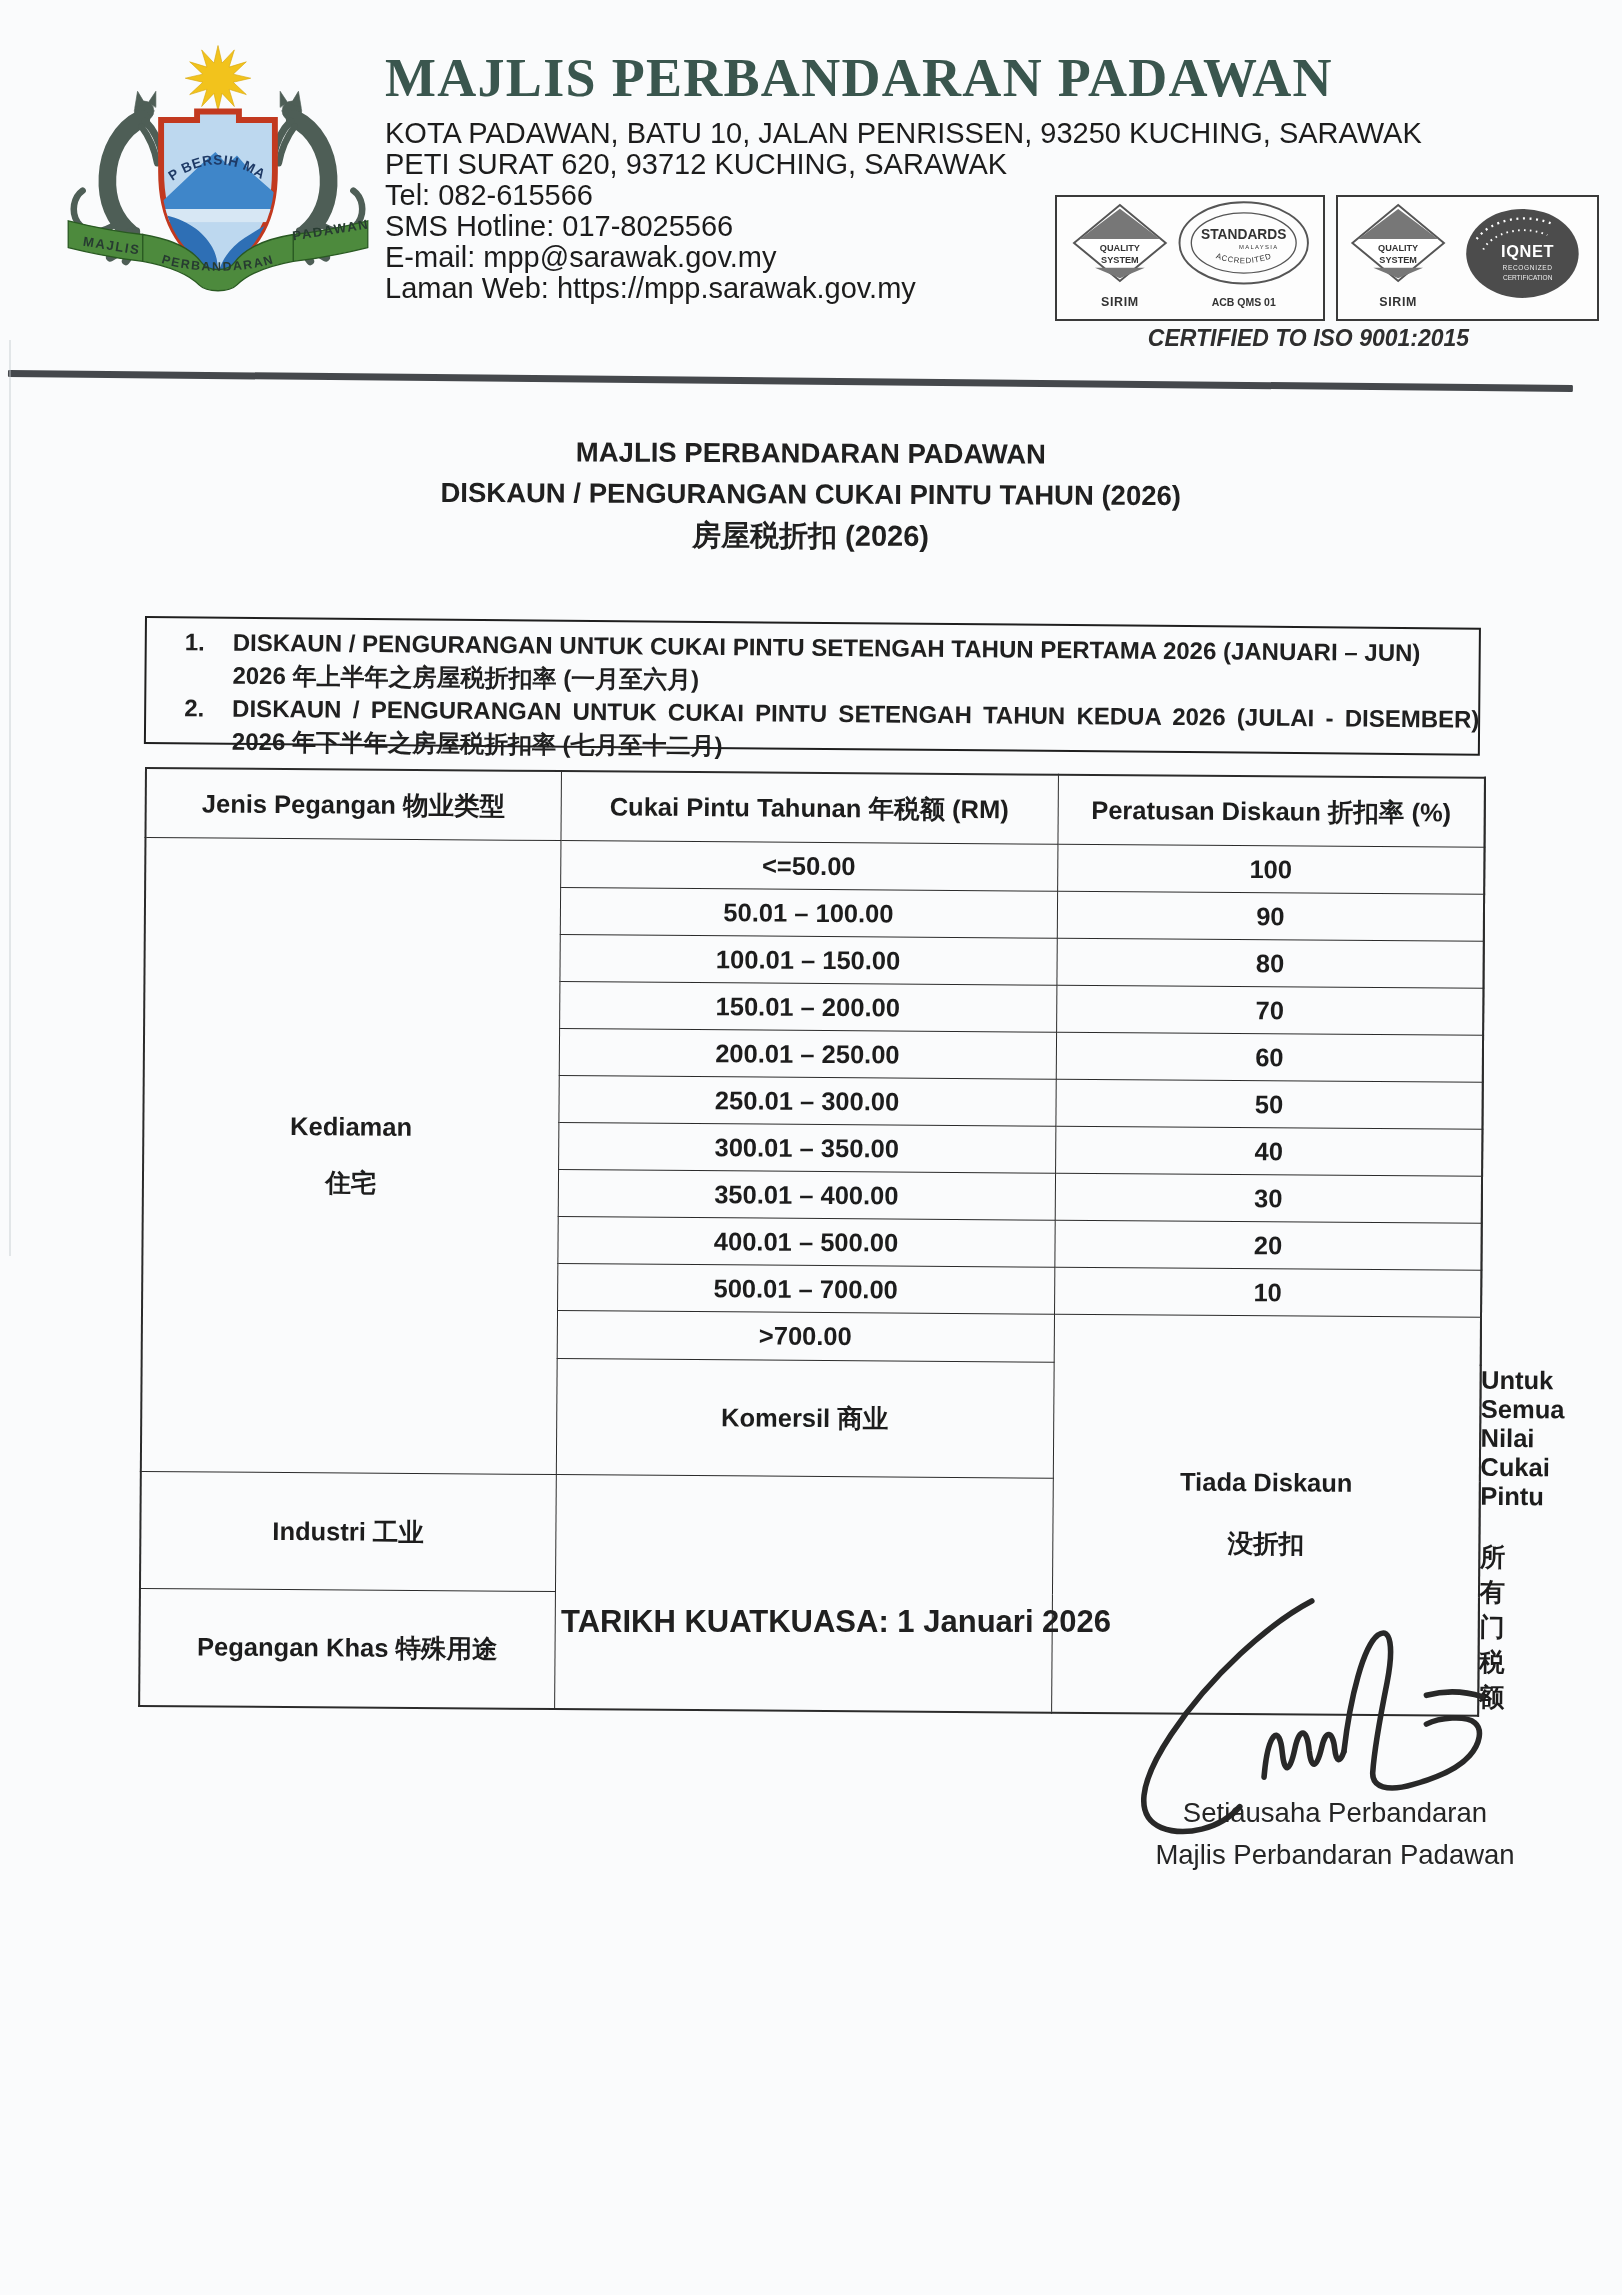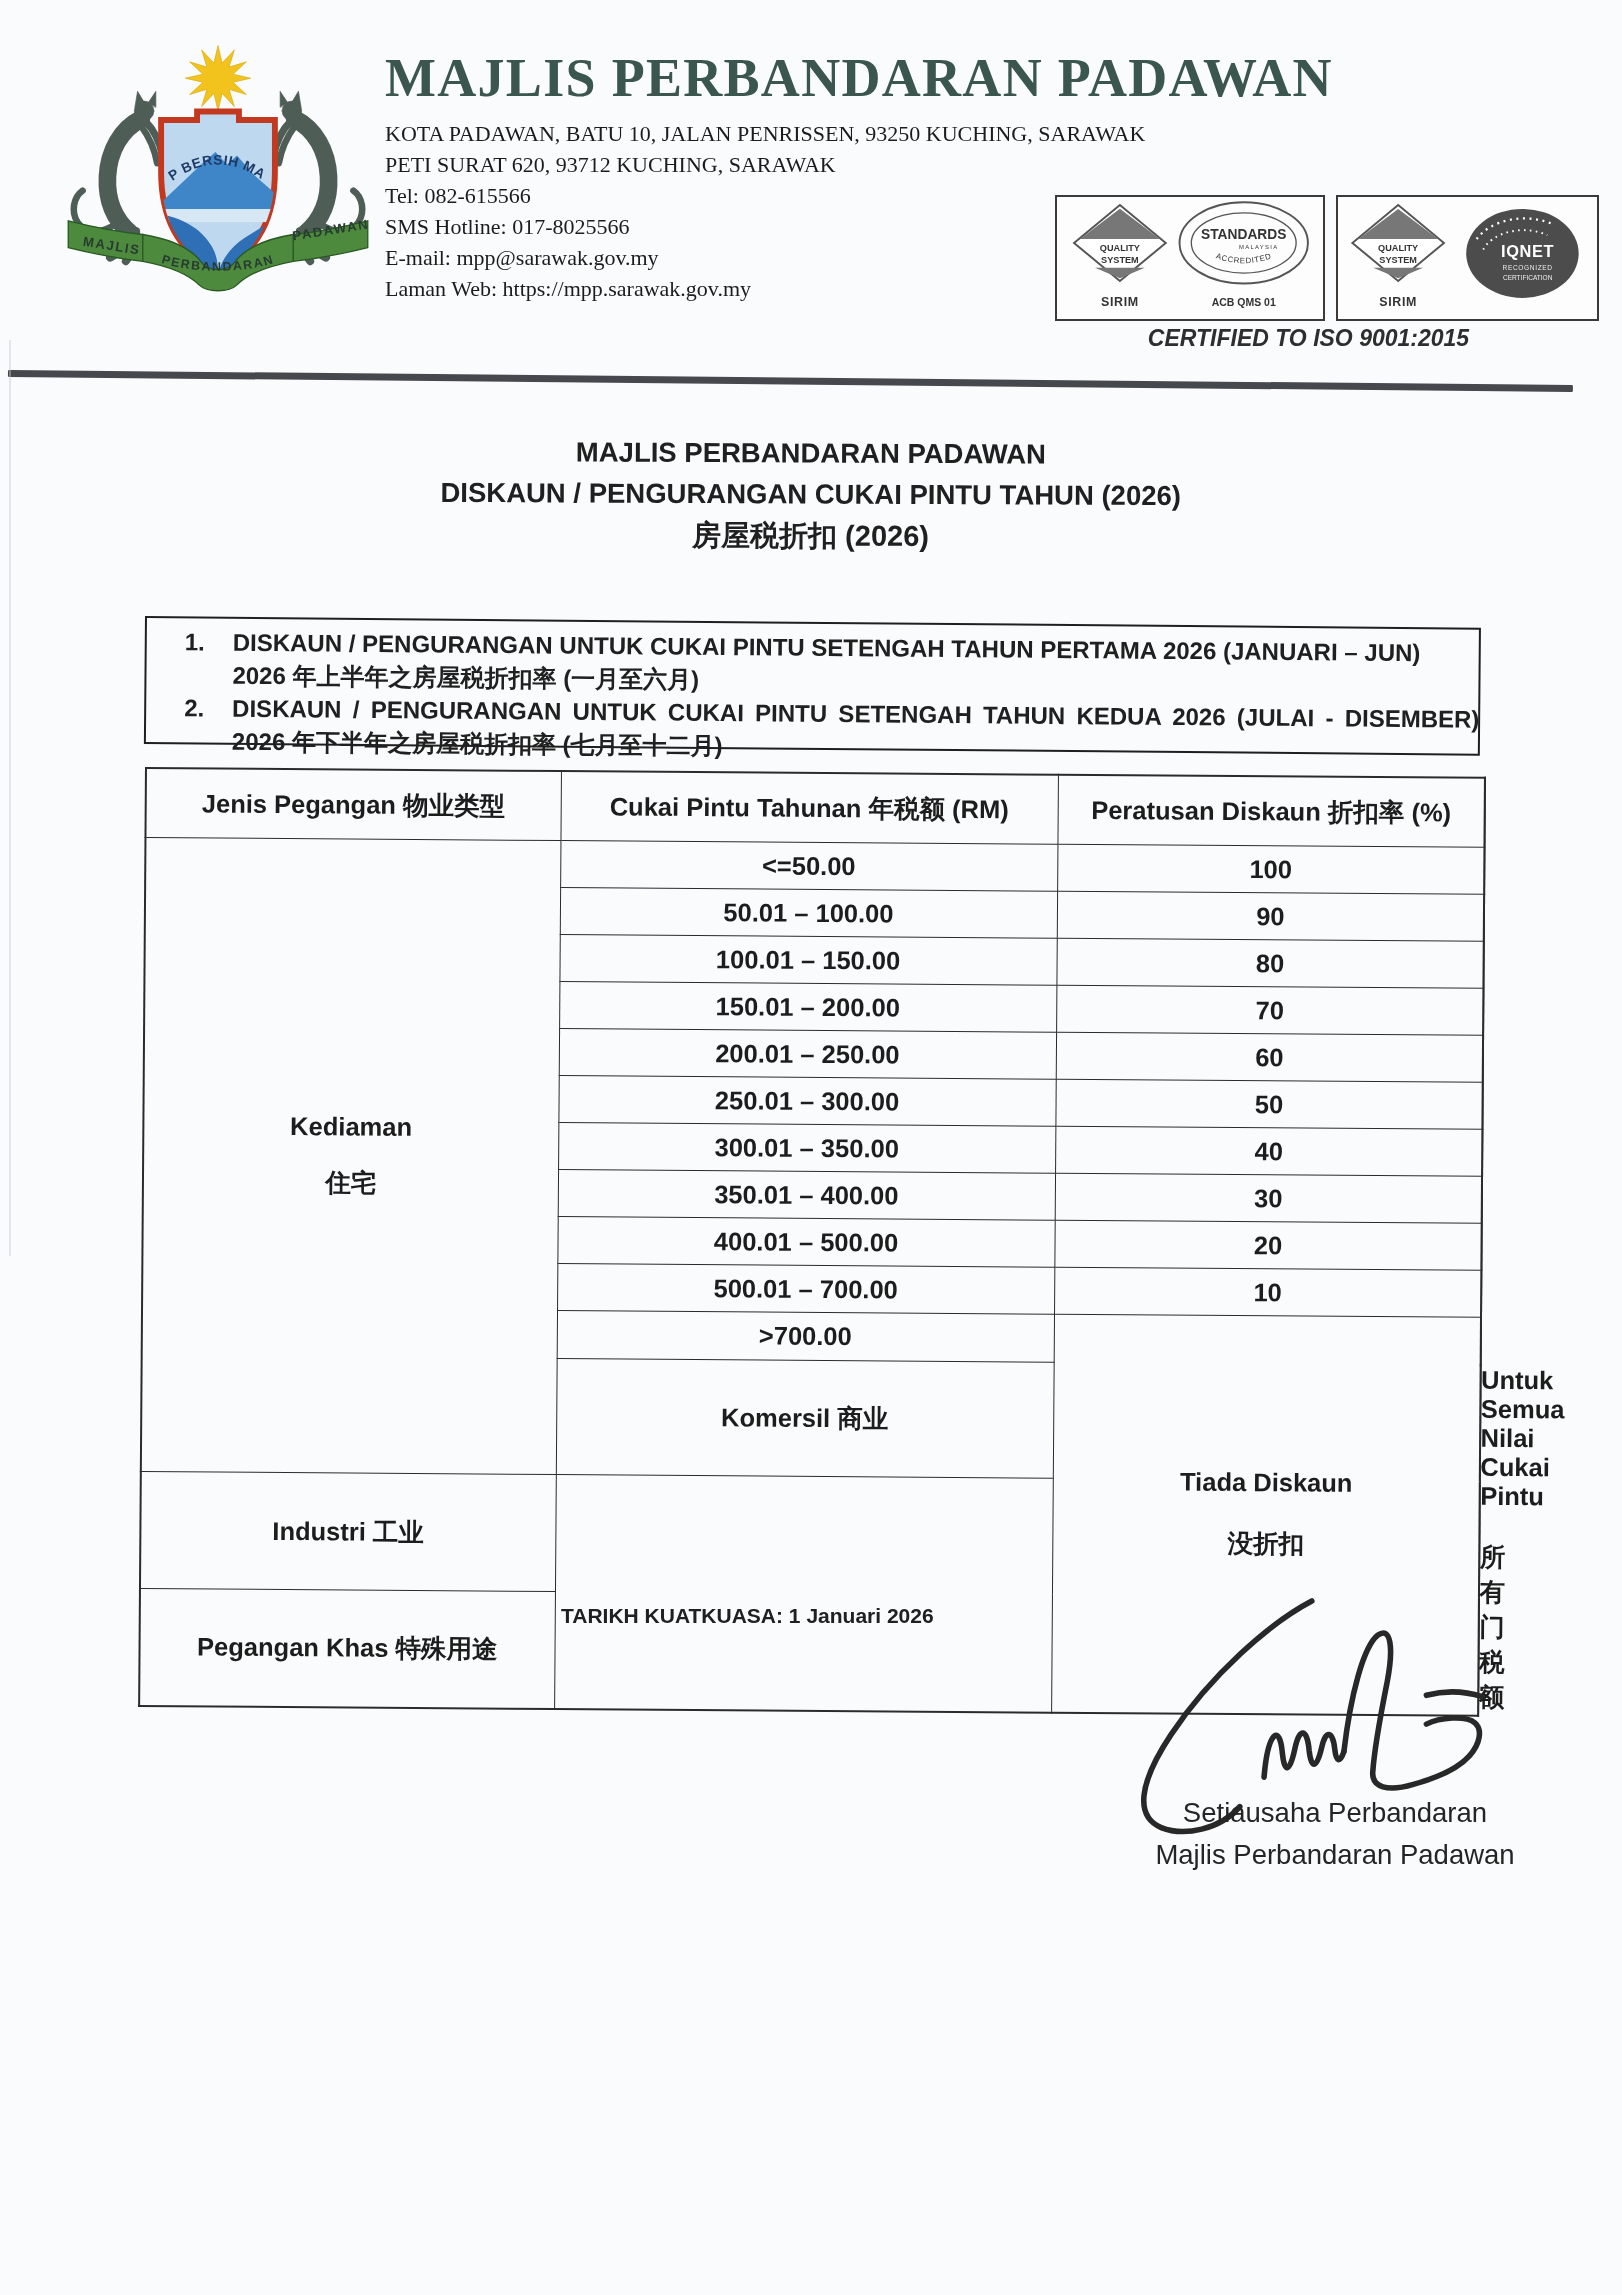--- a/index.html
+++ b/index.html
@@ -3,22 +3,22 @@
 <meta charset="utf-8">
 <style>
   html,body{margin:0;padding:0;background:#e8e8e8;}
   .page{position:relative;width:1622px;height:2295px;background:#fafbfc;overflow:hidden;
         font-family:"Liberation Sans","DejaVu Sans",sans-serif;color:#202020;}
   .abs{position:absolute;}
 
   
   .org-name{font-size:54px;font-weight:700;letter-spacing:1.3px;color:#3a564e;
             font-family:"Liberation Serif","DejaVu Serif",serif;white-space:nowrap;}
-  .addr{margin-top:9.2px;font-size:22px;line-height:31px;color:#1c1c1c;
-        font-family:Liberation Serif, serif;}
+  .addr{margin-top:9.2px;font-size:29px;line-height:31px;color:#1c1c1c;
+        font-family:Liberation Sans, sans-serif;}
   .badge-box{position:absolute;border:2px solid #3a3a3a;background:#fdfdfd;}
   .cert-lines{position:absolute;left:1022px;top:325px;width:573px;text-align:center;
               font-size:23px;font-weight:700;line-height:27px;color:#2e2e2e;font-style:italic;}
   .divider{position:absolute;left:7.9px;top:370px;width:1565px;height:7.2px;background:#45484c;
            transform:rotate(.55deg);transform-origin:0 0;border-radius:1.3px;}
   .scan-line{position:absolute;left:9.2px;top:340px;width:2px;height:916px;background:#c6cbd1;opacity:.45;}
 
   
   .doc-title{position:absolute;left:0;top:434px;width:1622px;text-align:center;
              transform:rotate(.25deg);transform-origin:0 0;font-weight:700;}
@@ -41,21 +41,21 @@
   table.rate td{border:1.6px solid #2b2b2b;text-align:center;vertical-align:middle;
                 font-weight:700;font-size:25.5px;padding:0;color:#1d1d1d;}
   td.hdr{height:68px;font-size:26px;}
   tr.r td{height:46px;}
   tr.ro td{height:47px;}
   tr.rb td{height:53px;}
   .two-line div:first-child{margin-bottom:23.6px;}
   .two-line-lg div:first-child{margin-bottom:29px;}
 
   
-  .tarikh{position:absolute;left:561px;top:1604px;font-size:21px;font-weight:700;white-space:nowrap;}
+  .tarikh{position:absolute;left:561px;top:1604px;font-size:31px;font-weight:700;white-space:nowrap;}
   .sign-block{position:absolute;left:1152px;top:1792px;width:366px;text-align:center;
               font-size:27.5px;line-height:42px;color:#252525;}
   .sig-svg{position:absolute;left:1099px;top:1584px;}
 </style>
 </head>
 <body>
 
 <div class="page">
 
   <svg class="abs" style="left:63px;top:44px;" width="310" height="262" viewBox="0 0 474 400">

